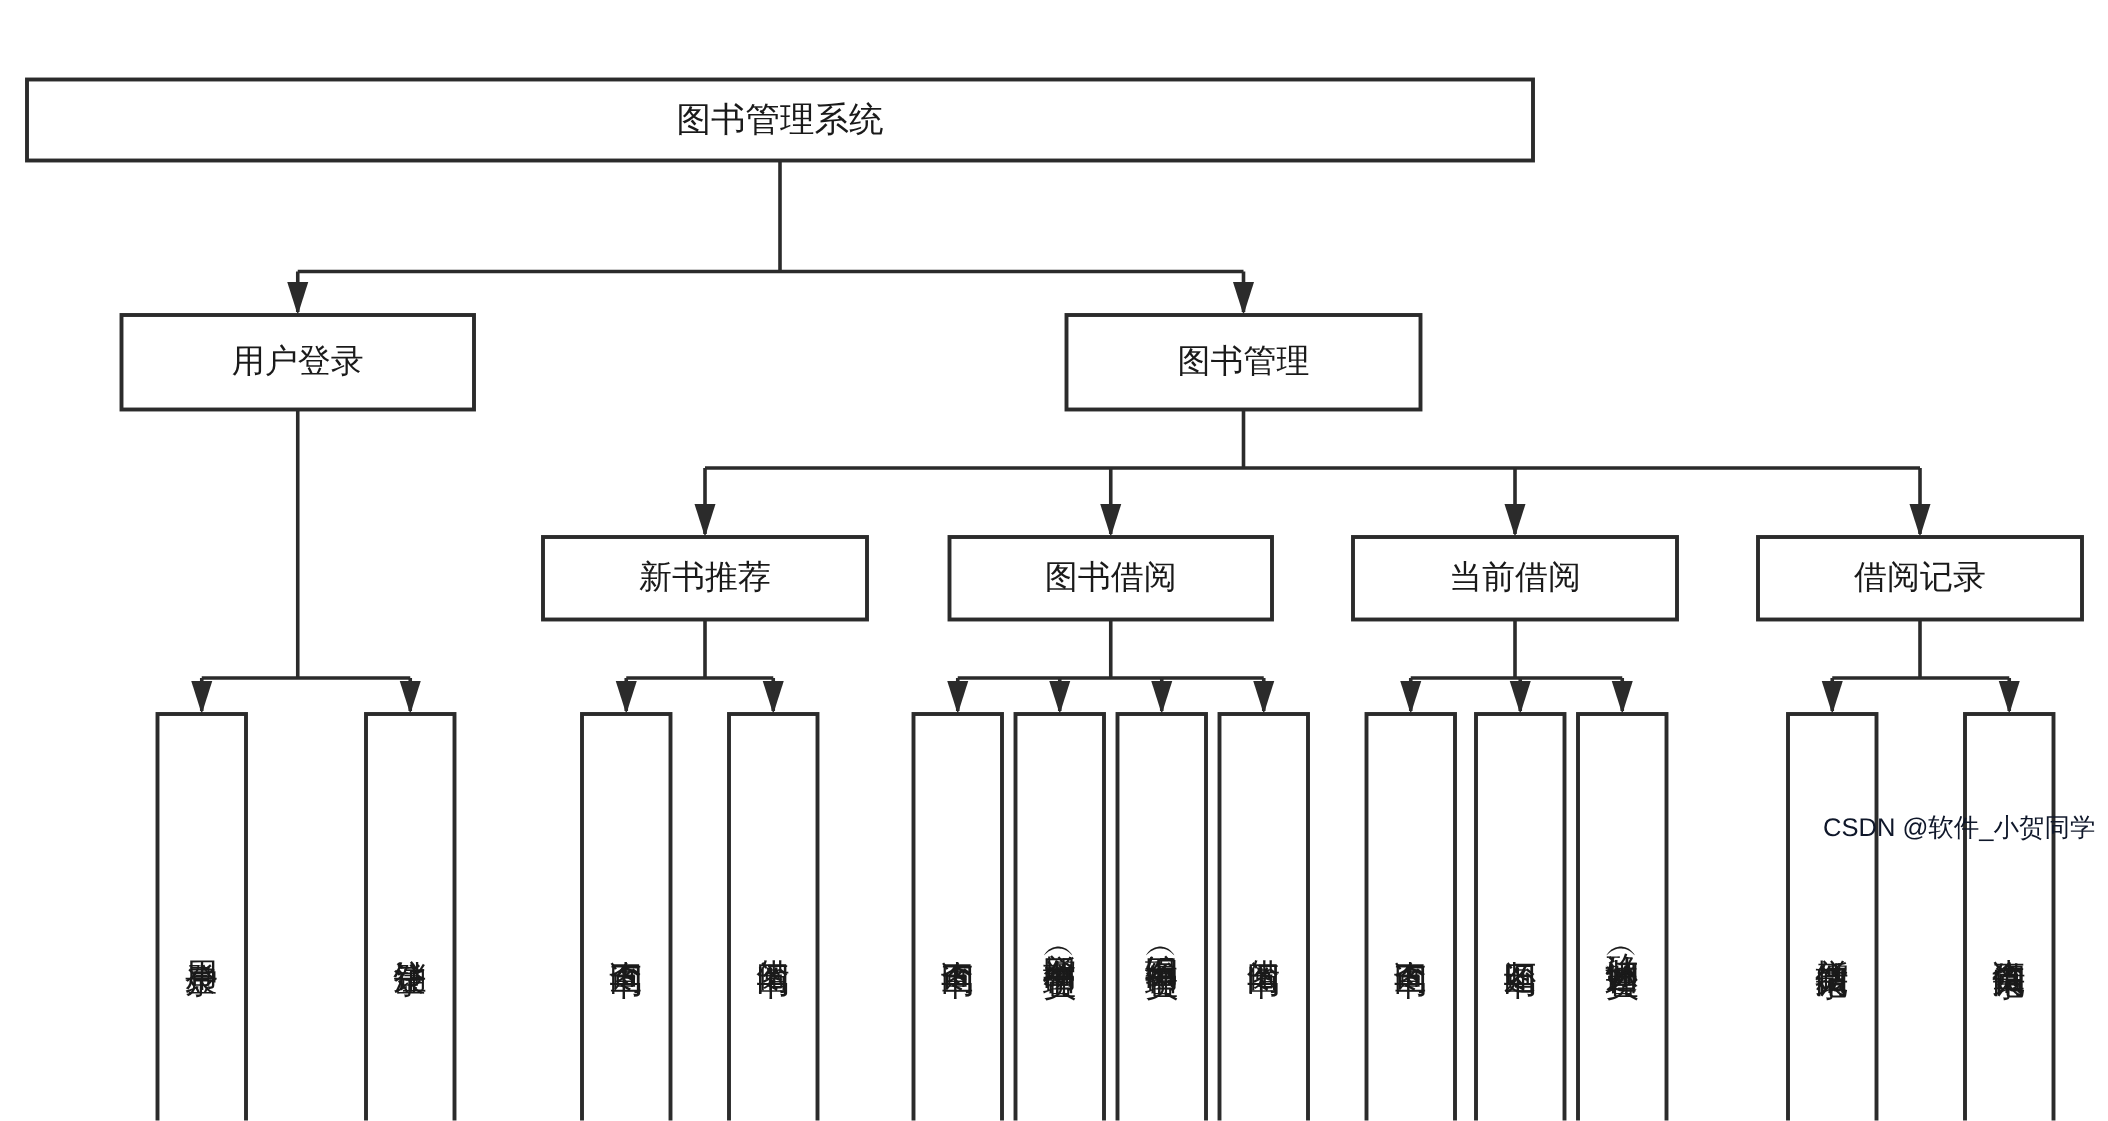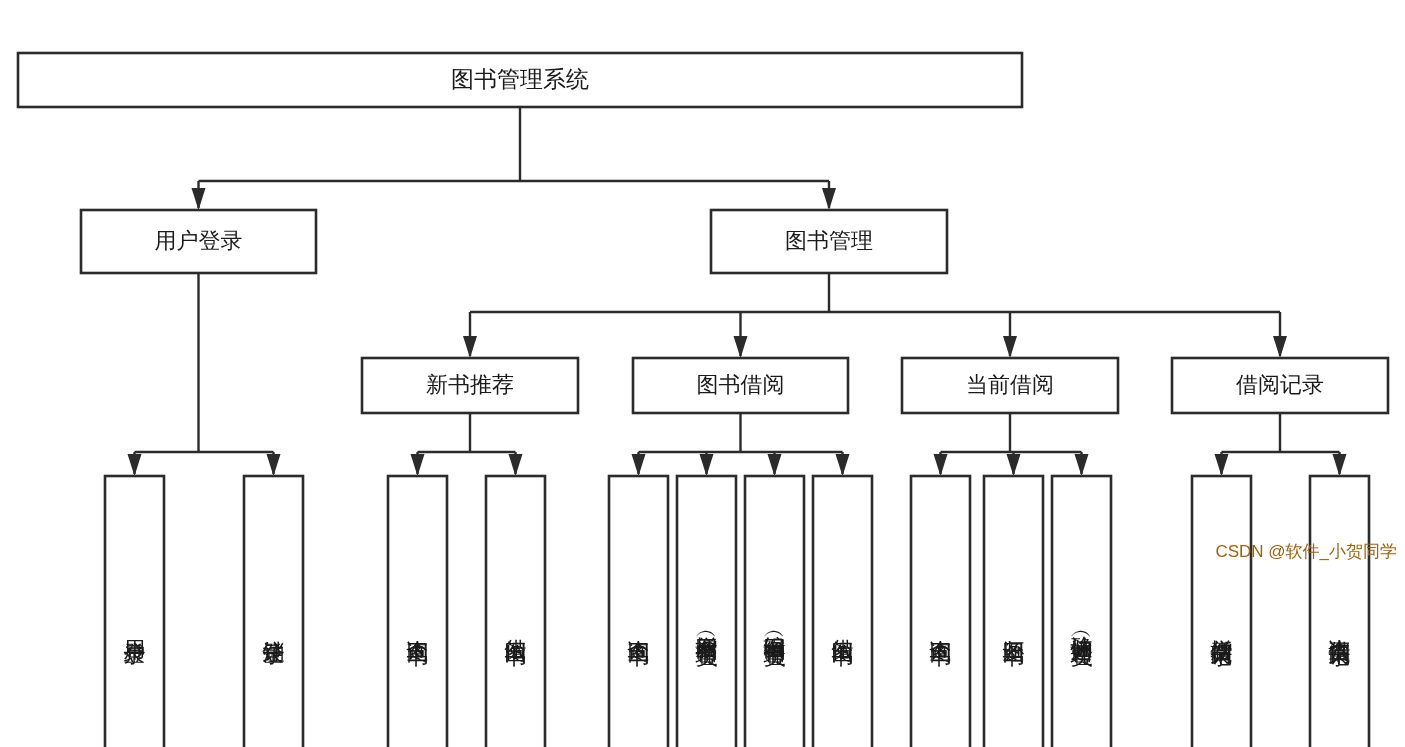--- a/index.html
+++ b/index.html
@@ -72,21 +72,21 @@
     letter-spacing: 1.5px;
     color: #1a1a1a;
     white-space: nowrap;
   }
   .watermark {
     position: absolute;
     right: 8px;
     bottom: 4px;
     font-family: "Liberation Sans", sans-serif;
     font-size: 17px;
-    color: #a16207;
+    color: #0f172a;
     white-space: nowrap;
     user-select: none;
   }
 </style>
 </head>
 <body>
 
 <div id="diagram-root">
 
   <svg class="flow" viewBox="0 0 1405 747">

